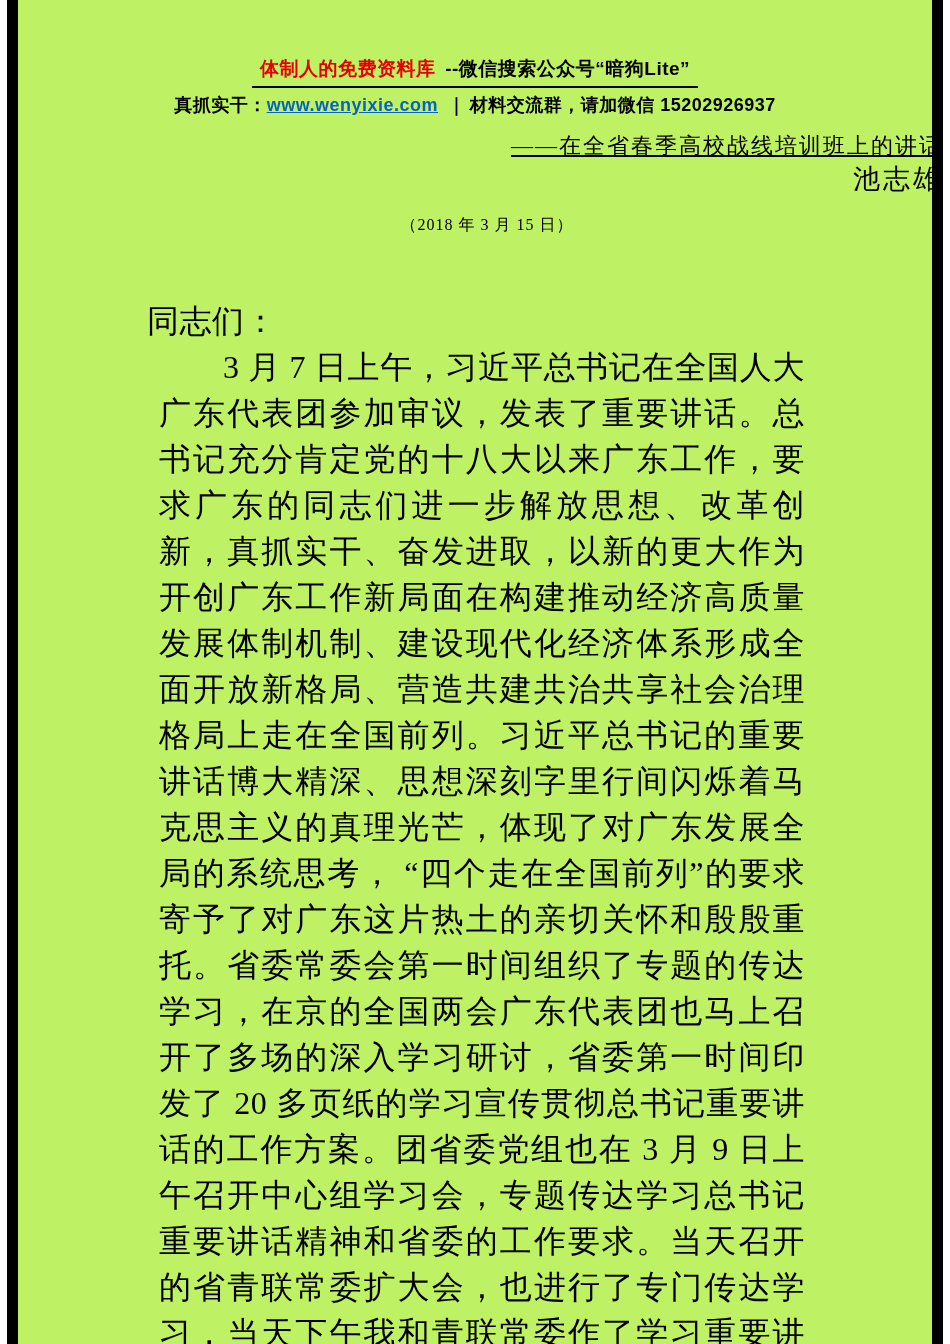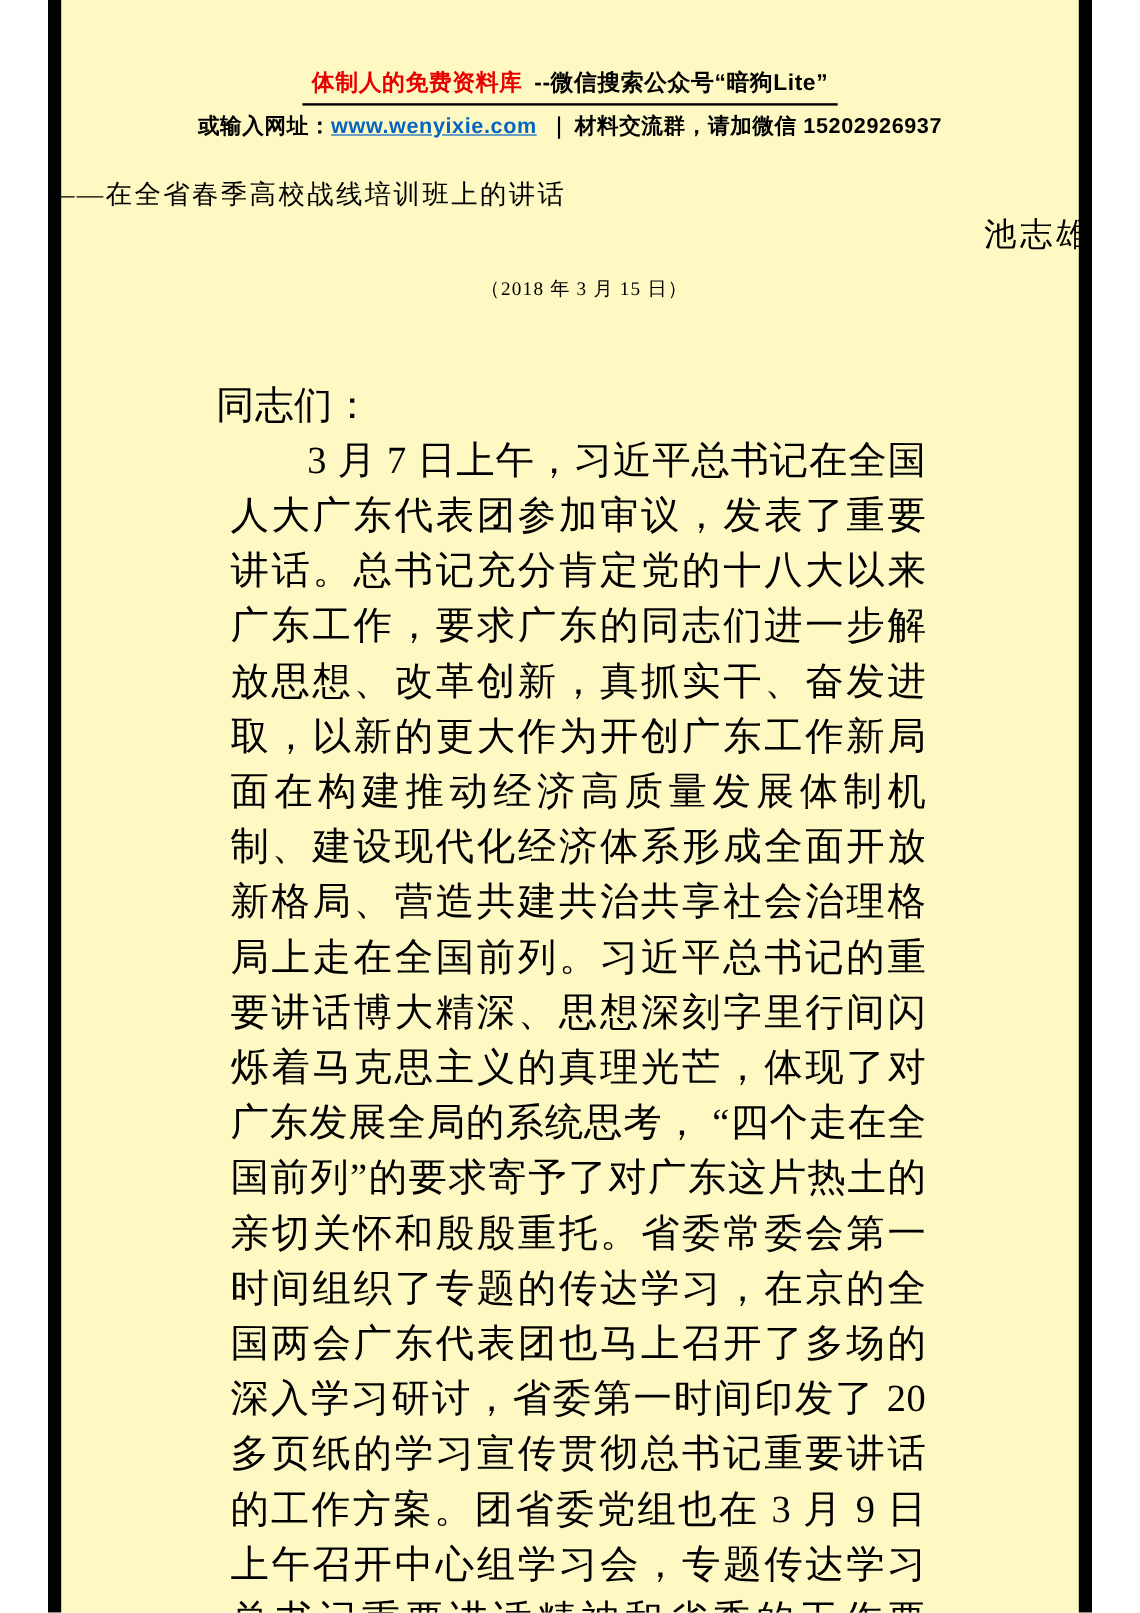--- a/index.html
+++ b/index.html
@@ -1,23 +1,23 @@
 <!DOCTYPE html>
 <html><head>
 <meta charset="utf-8">
 <style>
   * { box-sizing: border-box; }
   html, body { margin: 0; padding: 0; background: #ffffff; }
 
   .page {
     position: relative;
-    width: 870px;
+    width: 936px;
     height: 1344px;
     margin: 0 auto;
-    background: #fef9c3;
+    background: #bef264;
     overflow: hidden;
     font-family: "Liberation Serif", serif;
     color: #111111;
   }
 
   .edge-bar {
     position: absolute;
     top: 0;
     bottom: 0;
     width: 11px;
@@ -63,25 +63,26 @@
     font-family: "Liberation Sans", sans-serif;
     font-weight: bold;
     font-size: 35px;
     line-height: 1.62;
     color: #000000;
     letter-spacing: 1px;
   }
   .title span { display: block; }
 
   .subtitle {
-    margin-top: 30px;
-    text-align: left;
+    margin-top: 14px;
+    text-align: right;
     font-size: 22px;
     letter-spacing: 2px;
     color: #000000;
+    text-decoration: underline;
   }
   .author {
     text-align: right;
     font-size: 27px;
     letter-spacing: 3px;
     color: #000000;
   }
   .date {
     margin-top: 18px;
     text-align: center;
@@ -110,21 +111,21 @@
 
   <div class="edge-bar left"></div>
   <div class="edge-bar right"></div>
 
   <header class="banner">
     <div class="banner-line1">
       <span class="lib">体制人的免费资料库</span>
       <span class="note">--微信搜索公众号“暗狗Lite”</span>
     </div>
     <div class="banner-line2">
-      <span>或输入网址：</span><a>www.wenyixie.com</a>
+      <span>真抓实干：</span><a>www.wenyixie.com</a>
       <span class="sep">｜</span><span>材料交流群，请加微信 15202926937</span>
     </div>
   </header>
 
 
   <div class="subtitle">——在全省春季高校战线培训班上的讲话</div>
 
   <div class="author">池志雄</div>
 
   <div class="date">（2018 年 3 月 15 日）</div>

